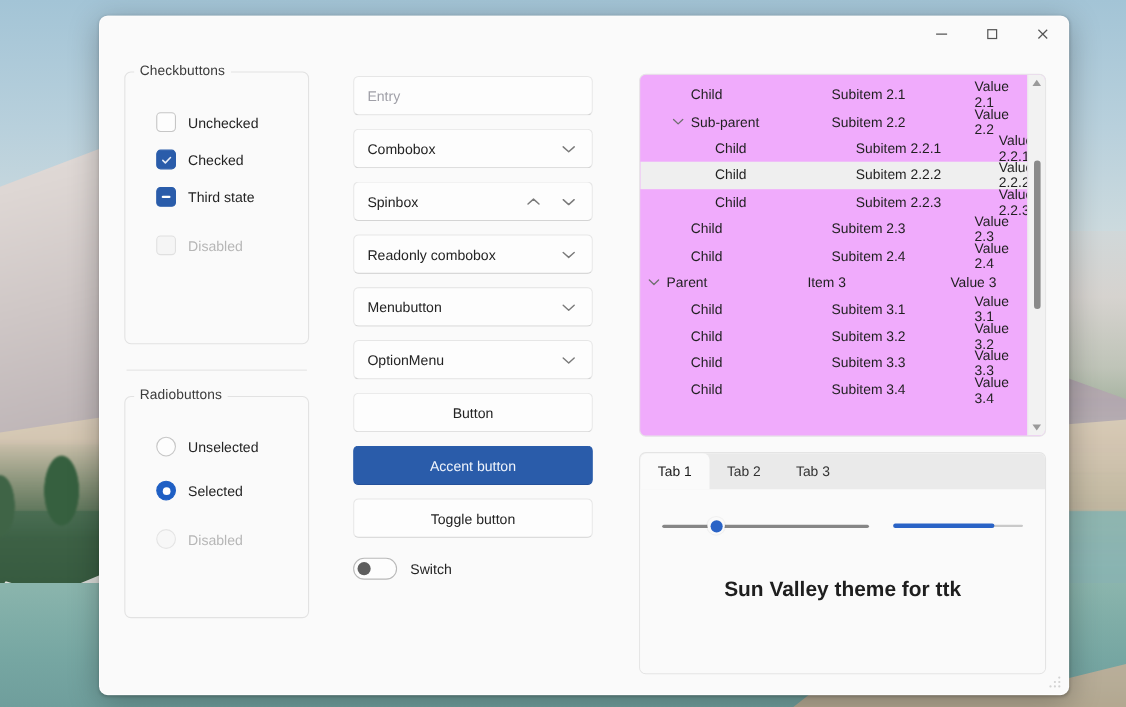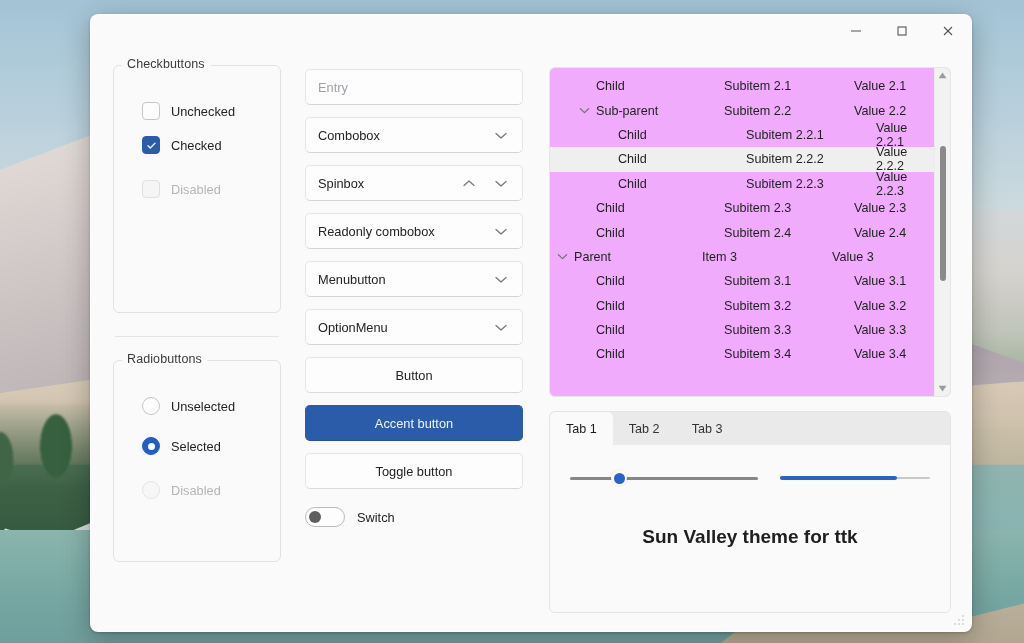--- a/index.html
+++ b/index.html
@@ -125,21 +125,21 @@
     display:flex; align-items:center; justify-content:center;
     cursor:default;
   }
   .wbtn svg { display:block; }
 
   
   #wbody {
     flex:1 1 auto;
     display:flex;
     padding: 8px 20px 18px 22px;
-    gap:0;
+    gap:16px;
     min-height:0;
   }
 
   
   #col1 {
     width:168px;
     flex:0 0 168px;
     display:flex;
     flex-direction:column;
   }
@@ -493,20 +493,26 @@
 
           <div class="ctl-row">
             <span class="cb on">
               <svg class="tick" viewBox="0 0 12 12">
                 <polyline points="2.2,6.3 4.7,8.8 9.8,3.5" fill="none" stroke="#e9eef8" stroke-width="1.5" stroke-linecap="round" stroke-linejoin="round"></polyline>
               </svg>
             </span>
             <span class="ctl-label">Checked</span>
           </div>
 
+          <div class="ctl-row">
+            <span class="cb on">
+              <span class="dash"></span>
+            </span>
+            <span class="ctl-label">Third state</span>
+          </div>
 
           <div class="ctl-row" style="margin-top:22px;">
             <span class="cb dis"></span>
             <span class="ctl-label disabled">Disabled</span>
           </div>
         </div>
 
         <div class="sep"></div>
 
         <div class="lframe" id="frame-radio">

